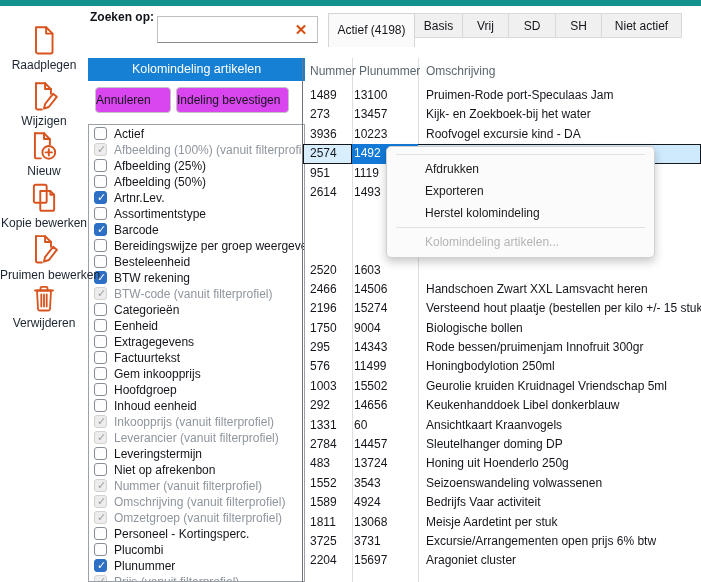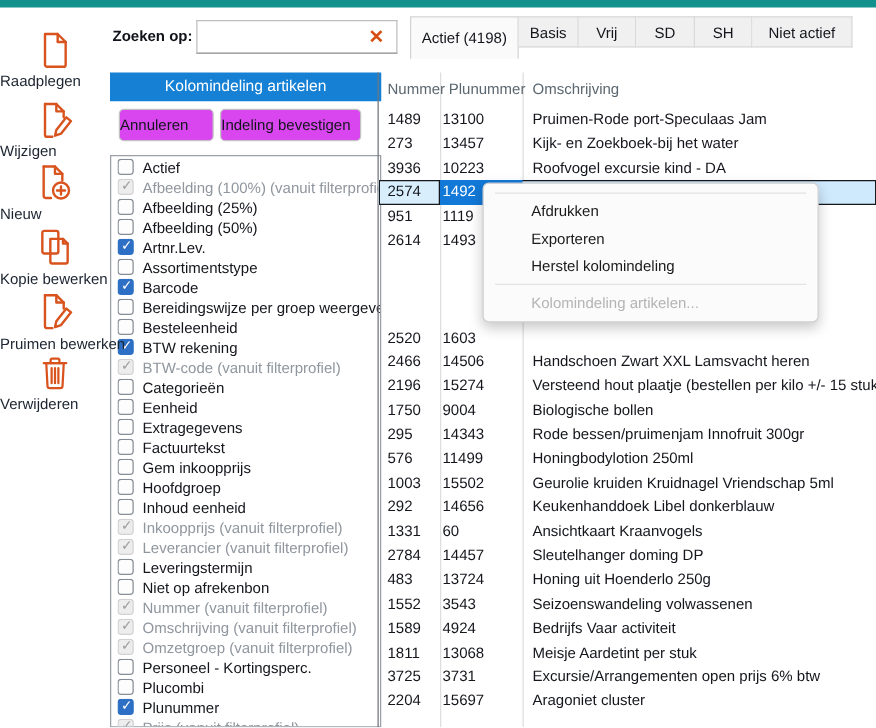--- a/index.html
+++ b/index.html
@@ -5,27 +5,27 @@
   * { margin:0; padding:0; box-sizing:border-box; }
   html,body { width:701px; height:582px; overflow:hidden; background:#fff;
     font-family:"Liberation Sans", sans-serif; }
   .stage { position:relative; width:701px; height:582px; background:#fff; overflow:hidden; }
 
   
   .topbar { position:absolute; left:0; top:0; width:701px; height:6px; background:#12918d; }
 
   
   .side { position:absolute; left:0; top:6px; width:88px; height:576px; z-index:3; }
-  .side-btn { position:absolute; left:0; width:88px; text-align:left; cursor:pointer; }
+  .side-btn { position:absolute; left:0; width:88px; text-align:center; cursor:pointer; }
   .side-btn svg { display:block; margin:0 auto 2px auto; }
   .side-label { display:block; font-size:12px; color:#1b2430; white-space:nowrap; }
   .sb0{top:18px;} .sb1{top:74px;} .sb2{top:124px;} .sb3{top:176px;} .sb4{top:226px;} .sb5{top:276px;}
 
   
-  .search-label { position:absolute; left:90px; top:22px; font-size:12px; font-weight:bold; color:#10131a; }
+  .search-label { position:absolute; left:90px; top:10px; font-size:12px; font-weight:bold; color:#10131a; }
   .search-input { position:absolute; left:157px; top:16px; width:161px; height:27px;
     border:1px solid #bfbfbf; border-bottom-color:#8a8a8a; background:#fff; font-size:12px; padding:0 26px 0 6px; outline:none; }
   .search-clear { position:absolute; left:290px; top:19px; width:22px; height:22px; line-height:22px;
     text-align:center; color:#d64f12; font-size:15px; font-weight:bold; cursor:pointer; }
 
   
   .tabs { position:absolute; left:328px; top:13px; height:34px; display:flex; z-index:2; }
   .tab { height:25px; line-height:24px; background:#f0f0f0; border:1px solid #d9d9d9; border-left:none;
     font-size:12px; color:#14161c; text-align:center; cursor:pointer; }
   .tab.selected { height:34px; line-height:33px; background:#fafafa; border:1px solid #d5d5d5;

